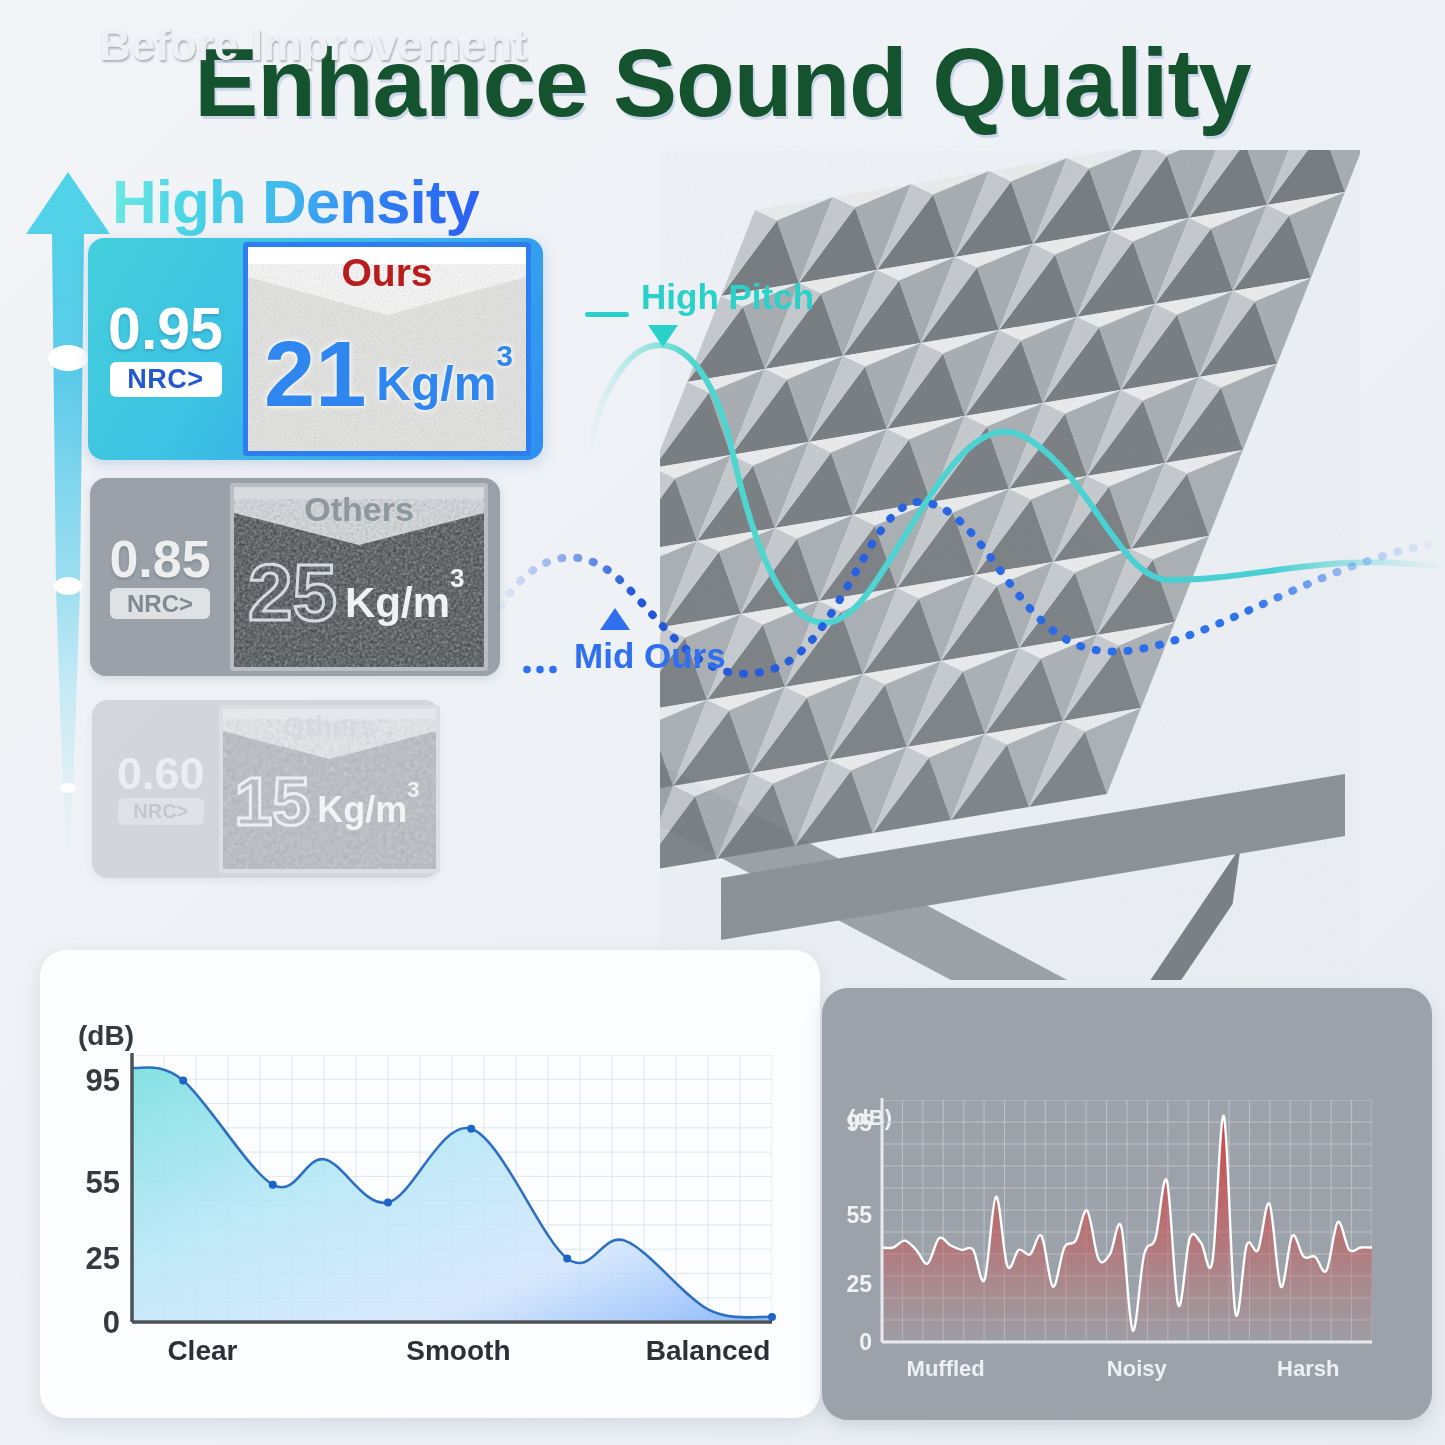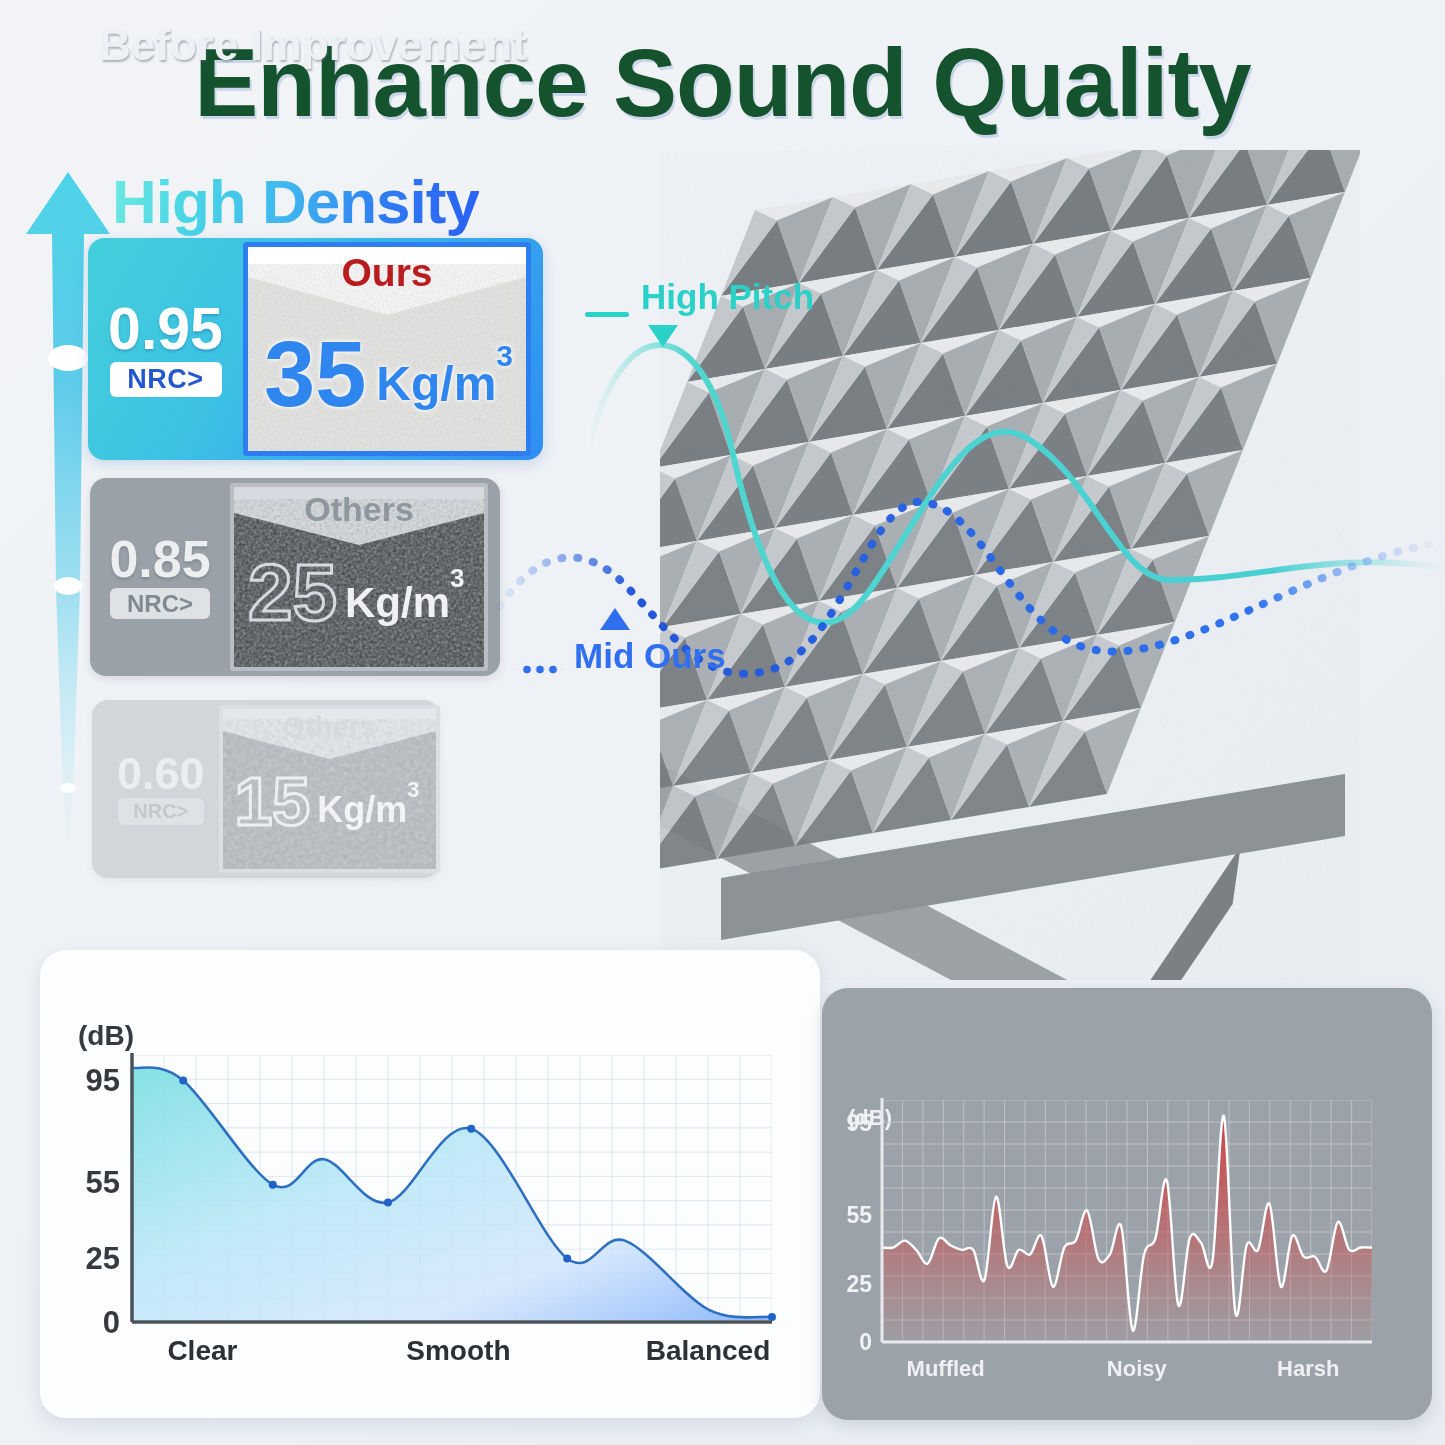--- a/index.html
+++ b/index.html
@@ -142,21 +142,21 @@
       </svg>
       <svg class="abs" style="left:0;top:0;width:100%;height:100%;opacity:.55" viewBox="0 0 278 204" preserveAspectRatio="none">
         <filter id="nz1">
             <feTurbulence type="fractalNoise" baseFrequency="0.95" numOctaves="3"></feTurbulence>
           <feColorMatrix type="saturate" values="0"></feColorMatrix>
           </filter>
         <rect x="0" y="34" width="278" height="170" filter="url(#nz1)" opacity="0.85"></rect>
       </svg>
       <div class="chevLabel">Ours</div>
       <div class="densVal">
-        <span style="font-size:92px">35</span>
+        <span style="font-size:92px">21</span>
         <span class="unit" style="font-size:48px;margin-left:10px;margin-bottom:8px">Kg/m</span>
           <span class="sup" style="font-size:30px;margin-bottom:42px">3</span>
       </div>
     </div>
   </div>
 
   <div class="abs card" id="card2">
     <div class="nrcBox">
       <div class="nrcVal">0.85</div>
       <div class="nrcPill">NRC&gt;</div>

